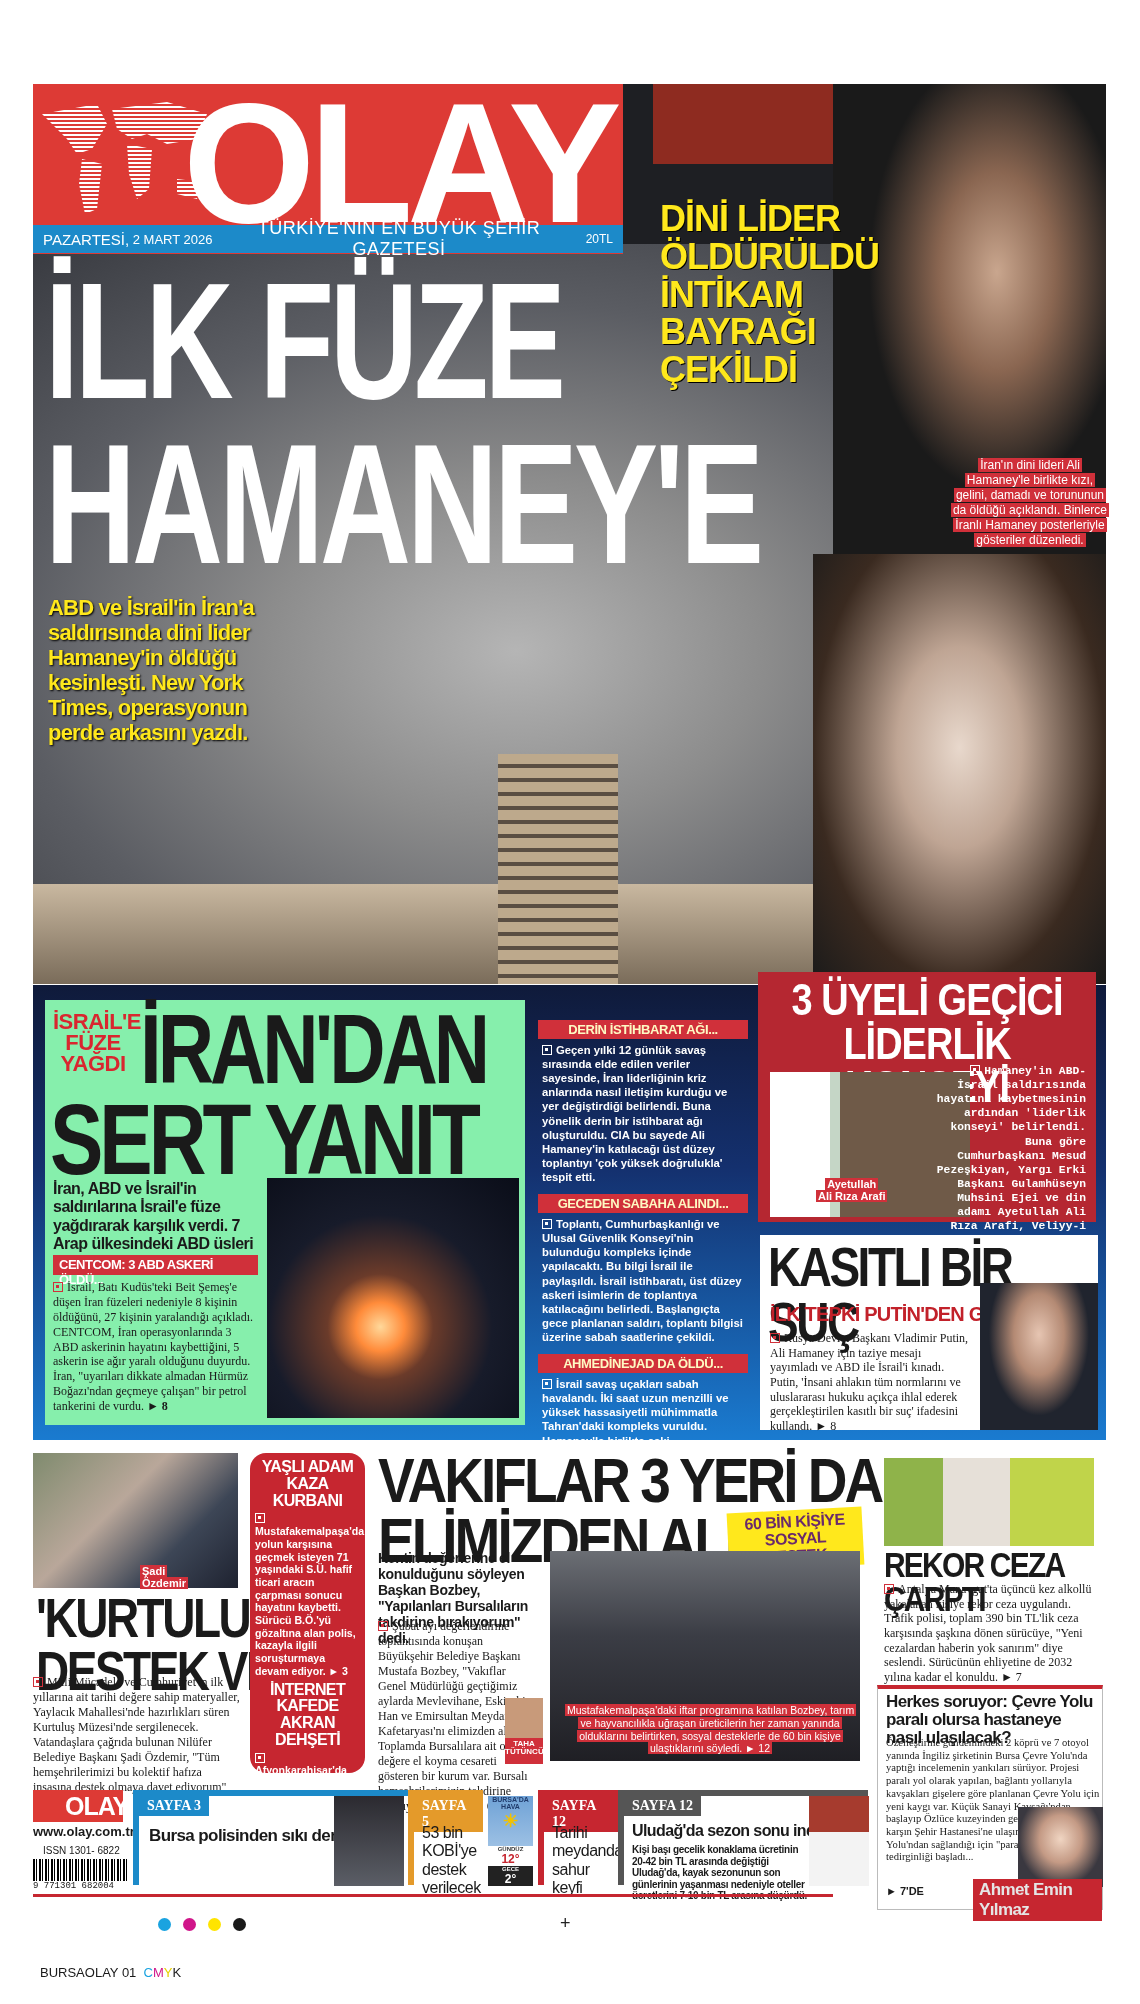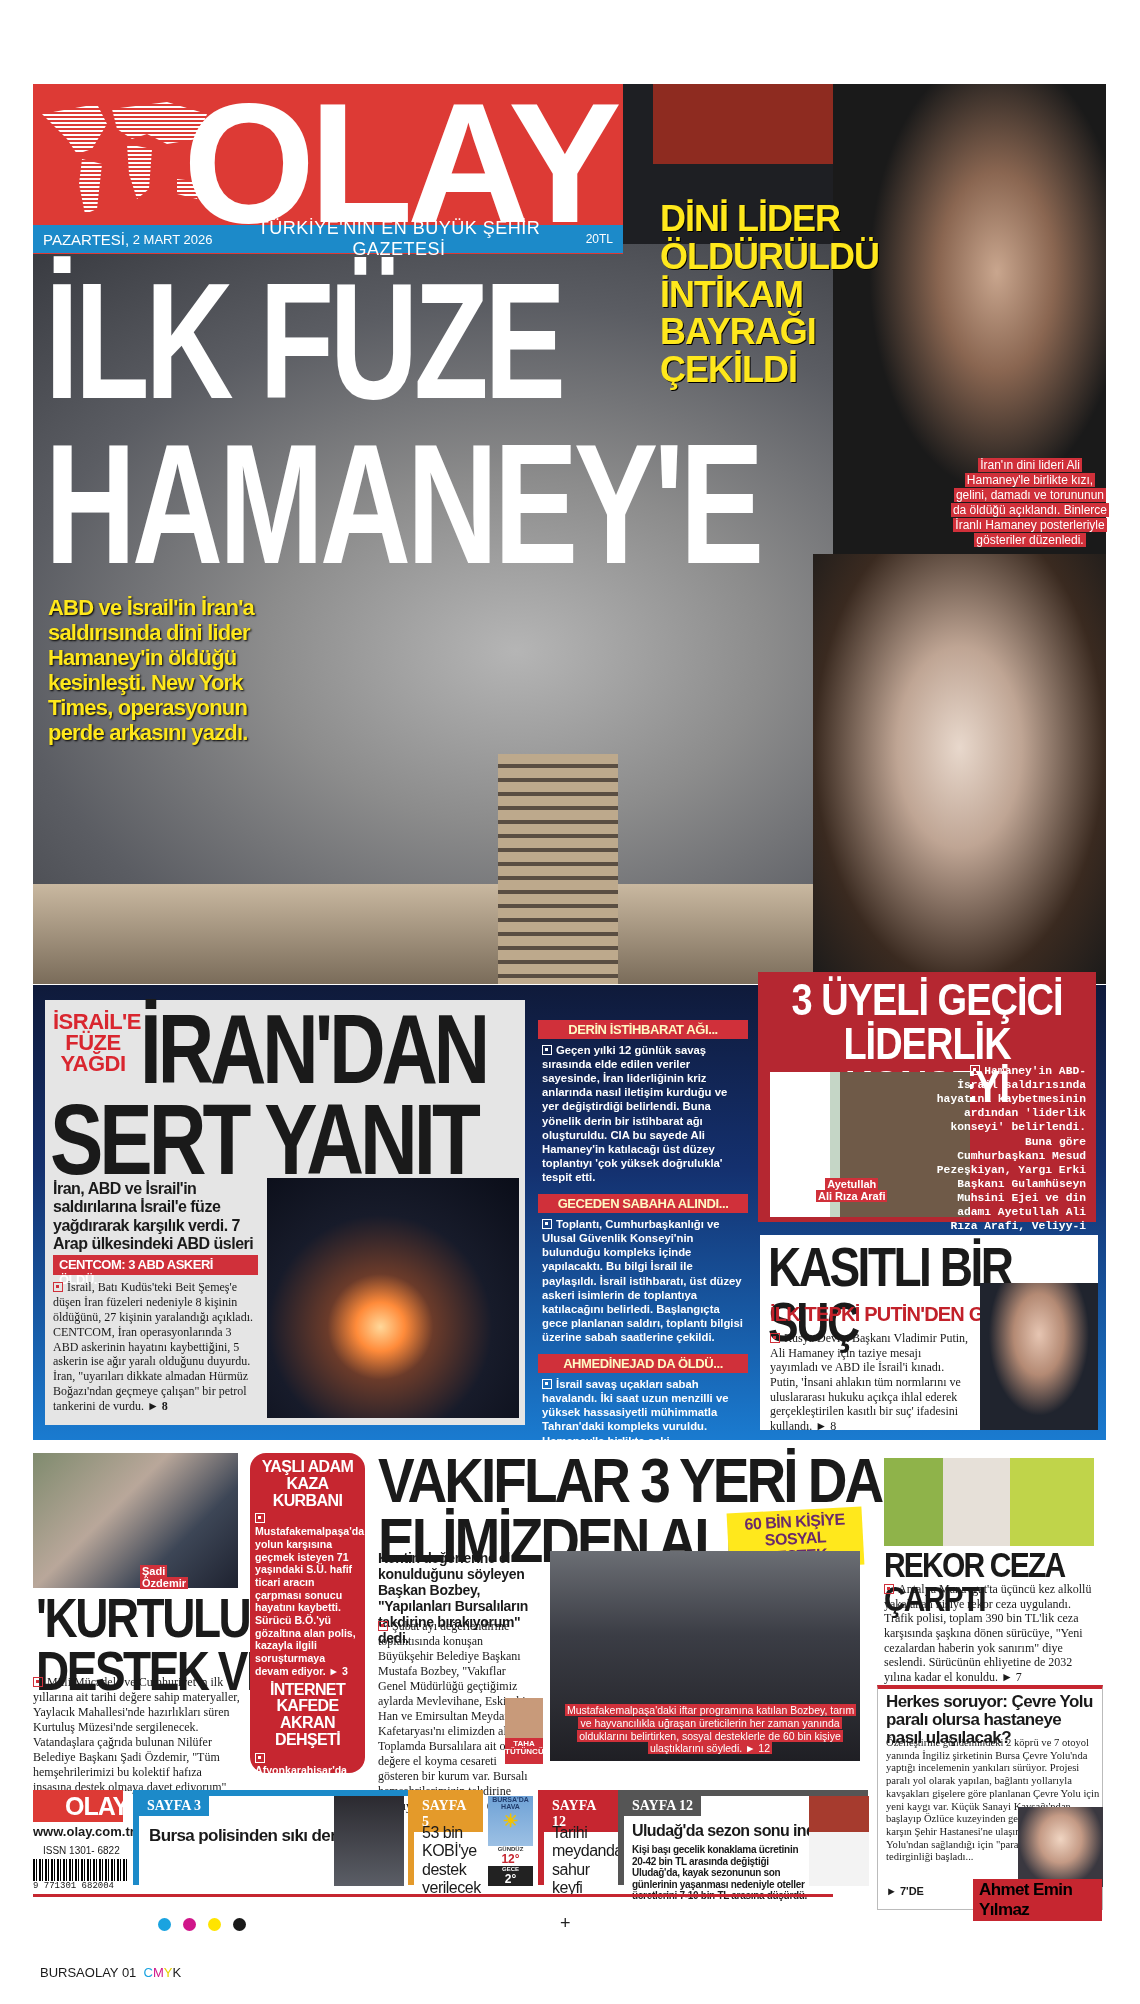--- a/index.html
+++ b/index.html
@@ -31,21 +31,21 @@
 .h-big{color:#fff;font-weight:900;font-family:"Liberation Sans",sans-serif;line-height:0.9;letter-spacing:-4px;transform:scaleY(1.35);transform-origin:top left;}
 #hl1{left:45px;top:268px;font-size:122px;}
 #hl2{left:45px;top:428px;font-size:126px;}
 #subhead-yellow{left:660px;top:200px;color:#ffe81c;font-weight:900;font-size:36px;line-height:1.05;letter-spacing:-1px;text-shadow:1px 1px 0 #000;}
 #hero-lede{left:48px;top:595px;width:230px;color:#ffe81c;font-weight:700;font-size:22px;line-height:1.14;letter-spacing:-0.8px;text-shadow:1px 1px 2px #000;}
 #caption-red{left:950px;top:458px;width:160px;font-size:12px;color:#fff;line-height:1.25;text-align:center;}
 #caption-red span{background:#d0303a;padding:0 2px;box-decoration-break:clone;-webkit-box-decoration-break:clone;}
 
 
 #blueband{left:33px;top:985px;width:1073px;height:455px;background:linear-gradient(#0f1a3a 0%,#14306e 40%,#1a7bd0 100%);}
-#iran-box{left:45px;top:1000px;width:480px;height:425px;background:#e5e5e5;padding-left:8px;}
+#iran-box{left:45px;top:1000px;width:480px;height:425px;background:#86efac;padding-left:8px;}
 #iran-box .side{left:8px;top:12px;color:#d9262f;font-weight:900;font-size:22px;line-height:0.95;text-align:center;width:80px;letter-spacing:-0.5px;}
 #iran-box .hl{left:95px;top:0px;font-size:78px;font-weight:900;letter-spacing:-4px;color:#1a1a1a;line-height:1;transform:scaleY(1.25);transform-origin:top left;}
 #iran-box .hl2{left:5px;top:90px;font-size:80px;font-weight:900;letter-spacing:-4px;color:#1a1a1a;line-height:1;transform:scaleY(1.25);transform-origin:top left;}
 #iran-box .lede{left:8px;top:180px;width:205px;font-size:16px;font-weight:700;line-height:1.15;letter-spacing:-0.5px;}
 #iran-box .redbar{left:8px;top:255px;width:205px;height:20px;background:#d0303a;color:#fff;font-weight:700;font-size:13px;letter-spacing:-0.5px;padding:2px 6px;}
 #iran-box .body{left:8px;top:280px;width:205px;font-size:12px;line-height:1.24;}
 #iran-box .photo{left:222px;top:178px;width:252px;height:240px;background:radial-gradient(circle at 45% 62%,#ffd89a 0%,#ff8b3a 12%,#6b3b2a 26%,#171b2a 55%,#0a0d18 100%);}
 
 #intel{left:538px;top:1020px;width:210px;color:#fff;}
 .bar-red{background:#d0303a;color:#fef9c3;font-weight:700;font-size:13px;text-align:center;padding:2px 0;letter-spacing:-0.4px;}
@@ -87,21 +87,21 @@
 
 #rekor-photo{left:884px;top:1458px;width:210px;height:88px;background:linear-gradient(90deg,#8fb34a 0 28%,#e6e0d8 28% 60%,#c0d44a 60%);}
 #rekor-hl{left:884px;top:1548px;font-size:30px;font-weight:900;letter-spacing:-1.8px;transform:scaleY(1.15);transform-origin:top left;line-height:1;}
 #rekor-body{left:884px;top:1582px;width:212px;font-size:12px;line-height:1.22;}
 
 #column{left:877px;top:1685px;width:226px;height:225px;border:1px solid #bbb;border-top:4px solid #c62630;background:#fff;}
 #column .h{left:8px;top:4px;width:215px;font-weight:900;font-size:17px;line-height:1.05;letter-spacing:-0.6px;}
 #column .p{left:8px;top:48px;width:215px;font-size:10.6px;line-height:1.2;}
 #column .photo{left:140px;top:118px;width:85px;height:80px;background:radial-gradient(ellipse at 50% 40%,#f0d5c2 0%,#c49a85 35%,#3a3840 70%);}
 #column .more{left:8px;top:196px;font-size:11px;font-weight:700;}
-#column .name{left:95px;top:190px;background:#c62630;color:#000000;font-weight:900;font-size:17px;padding:1px 6px;letter-spacing:-0.6px;}
+#column .name{left:95px;top:190px;background:#c62630;color:#e5e5e5;font-weight:900;font-size:17px;padding:1px 6px;letter-spacing:-0.6px;}
 
 
 #footer{left:33px;top:1790px;width:1073px;height:110px;}
 #f-logo{left:0;top:0;width:90px;height:32px;background:#dd3a35;color:#fff;font-weight:900;font-size:25px;padding-left:32px;letter-spacing:-1px;line-height:32px;}
 #f-url{left:0;top:34px;font-size:13px;font-weight:700;}
 #f-issn{left:10px;top:55px;font-size:10px;}
 #f-barcode{left:0;top:69px;width:96px;height:22px;background:repeating-linear-gradient(90deg,#000 0 2px,#fff 2px 3px,#000 3px 4px,#fff 4px 6px);}
 #f-barnum{left:0;top:91px;font-size:9px;font-family:"Liberation Mono",monospace;}
 .ftile{top:0;height:95px;border-left:6px solid;border-top:6px solid;padding:0;}
 .ftile .tag{display:inline-block;color:#fff;font-family:"Liberation Serif",serif;font-weight:700;font-size:14px;padding:2px 8px;}

